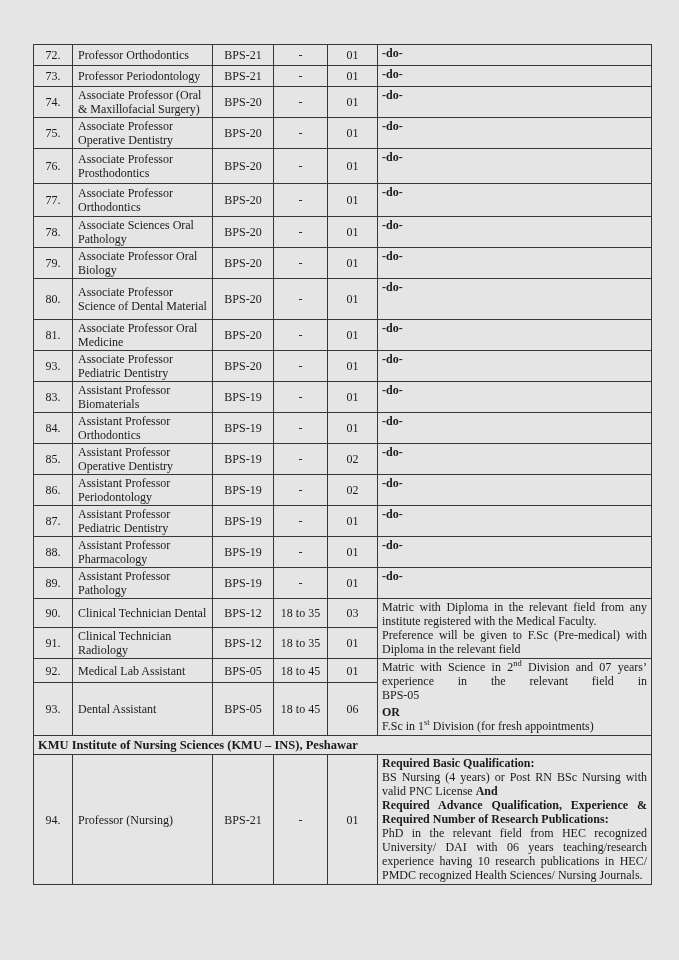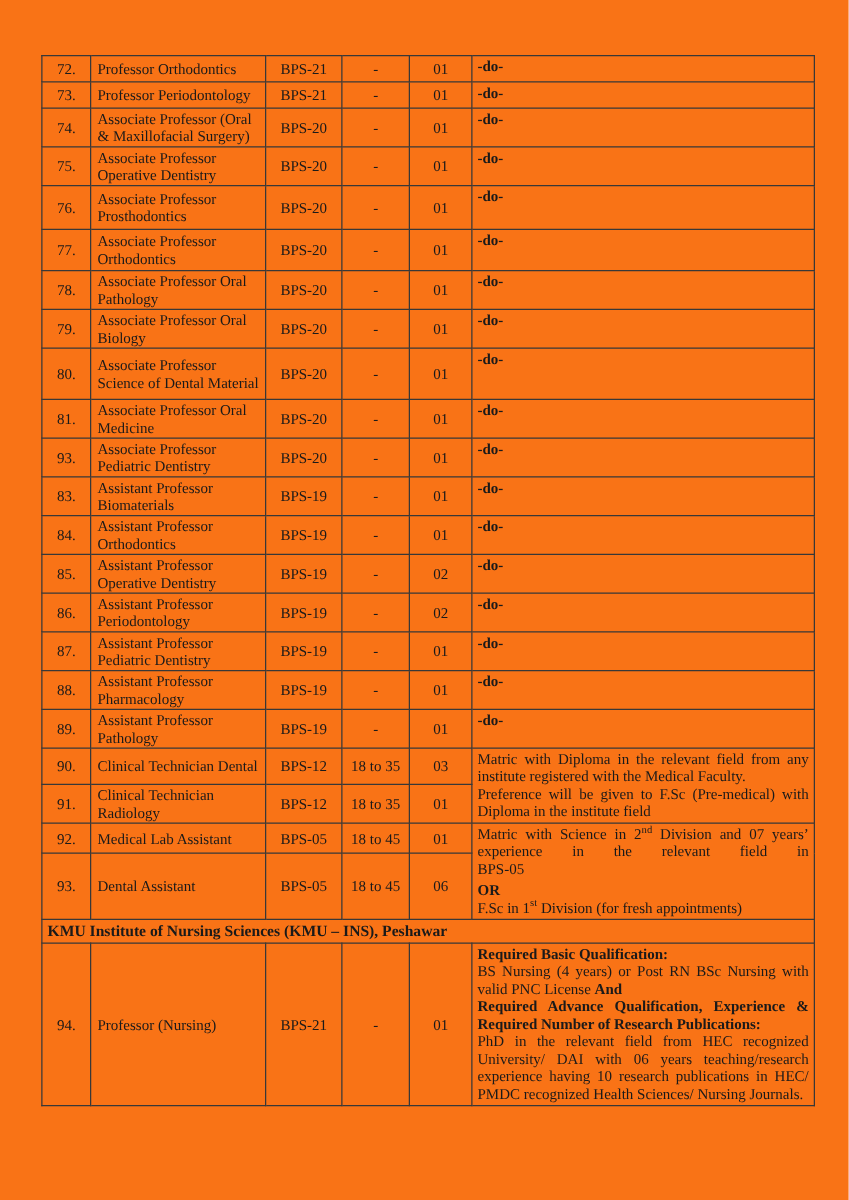--- a/index.html
+++ b/index.html
@@ -1,17 +1,17 @@
 <!DOCTYPE html>
 <html><head>
 <meta charset="utf-8">
 <style>
   html,body{margin:0;padding:0;background:#ffffff;}
   .page{
-    position:relative;width:679px;height:960px;background:#f97316;
+    position:relative;width:679px;height:960px;background:#e5e5e5;
     font-family:"Liberation Serif",serif;color:#1a1a1a;overflow:hidden;
   }
   table.job-table{
     position:absolute;left:33px;top:44px;width:619px;
     border-collapse:collapse;table-layout:fixed;
   }
   td{
     border:1px solid #383838;font-size:12px;line-height:14px;
     padding:1px 3px;vertical-align:middle;word-wrap:break-word;
   }
@@ -111,21 +111,21 @@
           <td class="cell-pos">Associate Professor Orthodontics</td>
           <td class="cell-bps">BPS-20</td>
           <td class="cell-age">-</td>
           <td class="cell-posts">01</td>
           <td class="cell-remark">
             <div class="para a-left"><span class="b">-do-</span></div>
           </td>
         </tr>
         <tr data-row="78">
           <td class="cell-sn">78.</td>
-          <td class="cell-pos">Associate Professor Oral Pathology</td>
+          <td class="cell-pos">Associate Sciences Oral Pathology</td>
           <td class="cell-bps">BPS-20</td>
           <td class="cell-age">-</td>
           <td class="cell-posts">01</td>
           <td class="cell-remark">
             <div class="para a-left"><span class="b">-do-</span></div>
           </td>
         </tr>
         <tr data-row="79">
           <td class="cell-sn">79.</td>
           <td class="cell-pos">Associate Professor Oral Biology</td>
@@ -237,21 +237,21 @@
           </td>
         </tr>
         <tr data-row="90">
           <td class="cell-sn">90.</td>
           <td class="cell-pos">Clinical Technician Dental</td>
           <td class="cell-bps">BPS-12</td>
           <td class="cell-age">18 to 35</td>
           <td class="cell-posts">03</td>
           <td class="cell-remark" rowspan="2">
             <div class="para a-justify"><span>Matric with Diploma in the relevant field from any institute registered with the Medical Faculty.</span></div>
-            <div class="para a-justify"><span>Preference will be given to F.Sc (Pre-medical) with Diploma in the institute field</span></div>
+            <div class="para a-justify"><span>Preference will be given to F.Sc (Pre-medical) with Diploma in the relevant field</span></div>
           </td>
         </tr>
         <tr data-row="91">
           <td class="cell-sn">91.</td>
           <td class="cell-pos">Clinical Technician Radiology</td>
           <td class="cell-bps">BPS-12</td>
           <td class="cell-age">18 to 35</td>
           <td class="cell-posts">01</td>
         </tr>
         <tr data-row="92">

